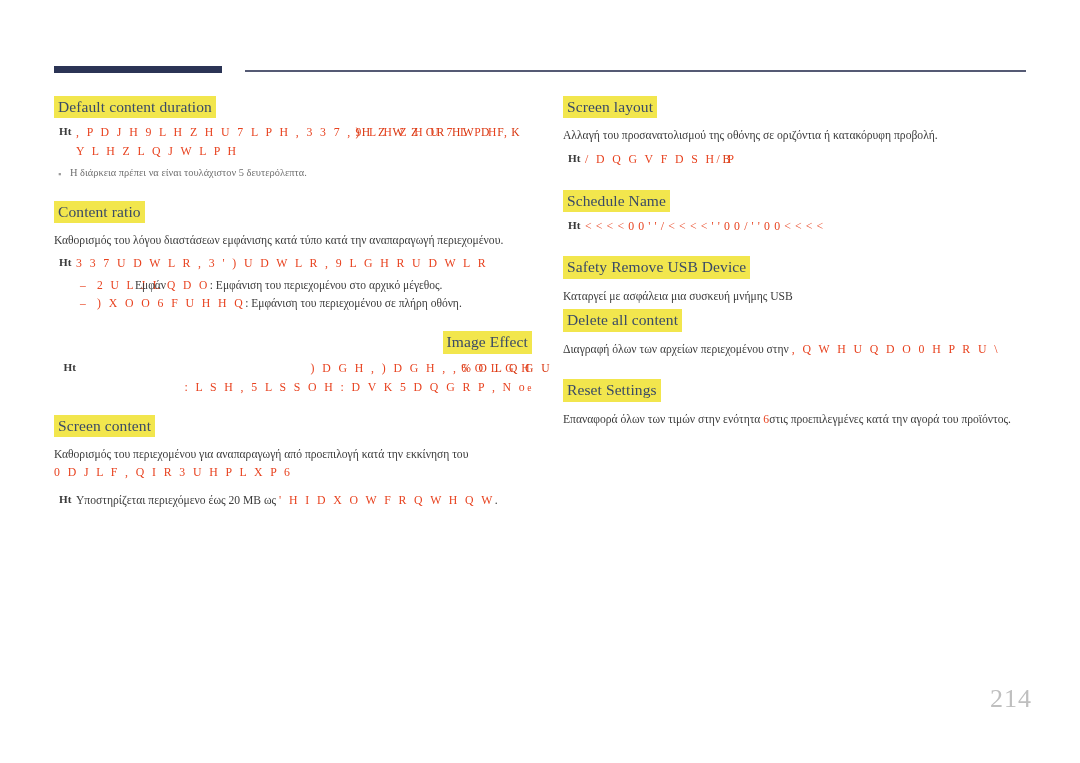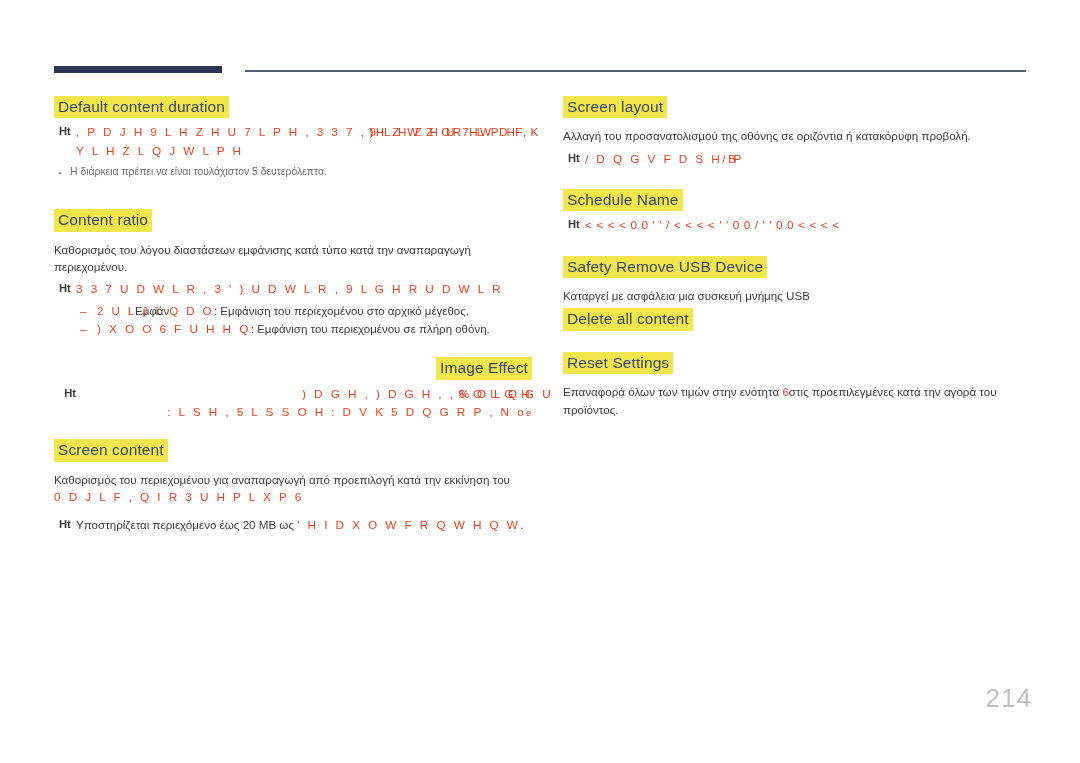--- a/index.html
+++ b/index.html
@@ -41,20 +41,21 @@
     background: #555a74;
   }
 
   
   .page {
     position: absolute;
     left: 0;
     top: 0;
     width: 1080px;
     height: 743px;
+    font-family: Liberation Serif, serif;
   }
   .col {
     position: absolute;
     top: 96px;
   }
   .col-left  { left: 54px;  width: 478px; }
   .col-right { left: 563px; width: 470px; }
 
   
   .section { margin-bottom: 4px; }
@@ -206,21 +207,21 @@
           </span>
           <span class="opt">Y L H Z L Q J   W L P H</span>
         </span>
       </div>
       <div class="minor">
         <span class="minor-dot">▪</span>
         <span>Η διάρκεια πρέπει να είναι τουλάχιστον 5 δευτερόλεπτα.</span>
       </div>
     </div>
 
-    <div class="section" style="margin-top:28px;">
+    <div class="section" style="margin-top:18px;">
       <h2 class="sec-title">Content ratio</h2>
       <p class="body">Καθορισμός του λόγου διαστάσεων εμφάνισης κατά τύπο κατά την αναπαραγωγή περιεχομένου.</p>
       <div class="note">
         <span class="note-mark">Ht</span>
         <span class="note-body opt">3 3 7   U D W L R ,   3 ' )   U D W L R ,   9 L G H R   U D W L R</span>
       </div>
       <ul class="sublist">
         <li>
           <span class="dash">–</span>
           <span><span class="glyph-stack"><span>2 U L J L Q D O</span><span class="over" style="color:#3b3b3b;letter-spacing:0;left:38px;">Εμφάν</span></span><span>: Εμφάνιση του περιεχομένου στο αρχικό μέγεθος.</span></span>
@@ -285,20 +286,24 @@
       </div>
     </div>
 
     <div class="section" style="margin-top:21px;">
       <h2 class="sec-title">Safety Remove USB Device</h2>
       <p class="body">Καταργεί με ασφάλεια μια συσκευή μνήμης USB</p>
     </div>
 
     <div class="section" style="">
       <h2 class="sec-title">Delete all content</h2>
+      <p class="body">
+        <span>Διαγραφή όλων των αρχείων περιεχομένου στην</span>
+        <span class="opt-inline">, Q W H U Q D O   0 H P R U \</span>
+      </p>
     </div>
 
     <div class="section" style="margin-top:21px;">
       <h2 class="sec-title">Reset Settings</h2>
       <p class="body">
         <span>Επαναφορά όλων των τιμών στην ενότητα</span>
         <span class="glyph-stack" style="letter-spacing:0;"><span>6</span></span><span>στις προεπιλεγμένες κατά την αγορά του προϊόντος.</span>
       </p>
     </div>
 

